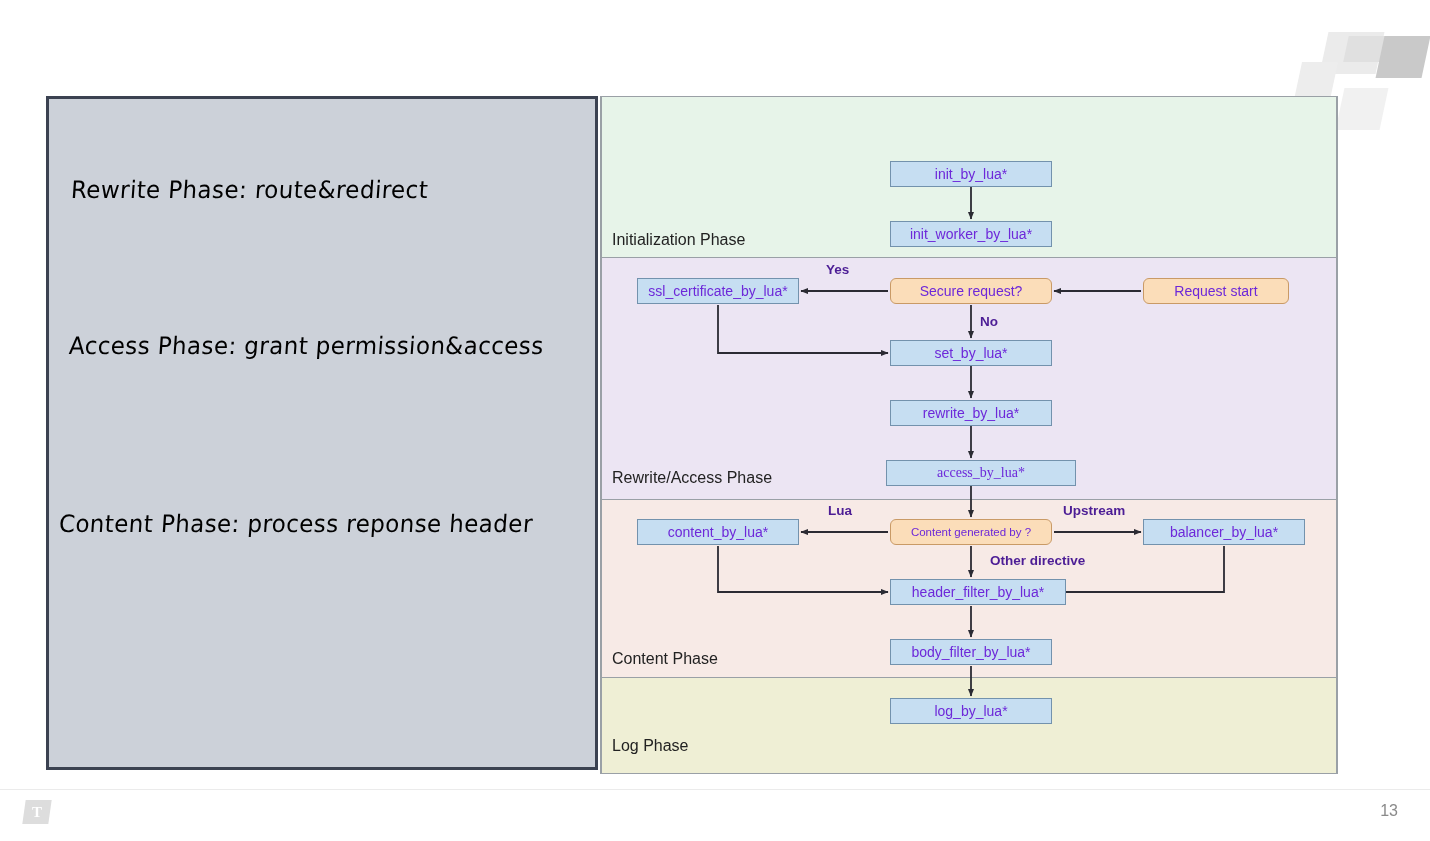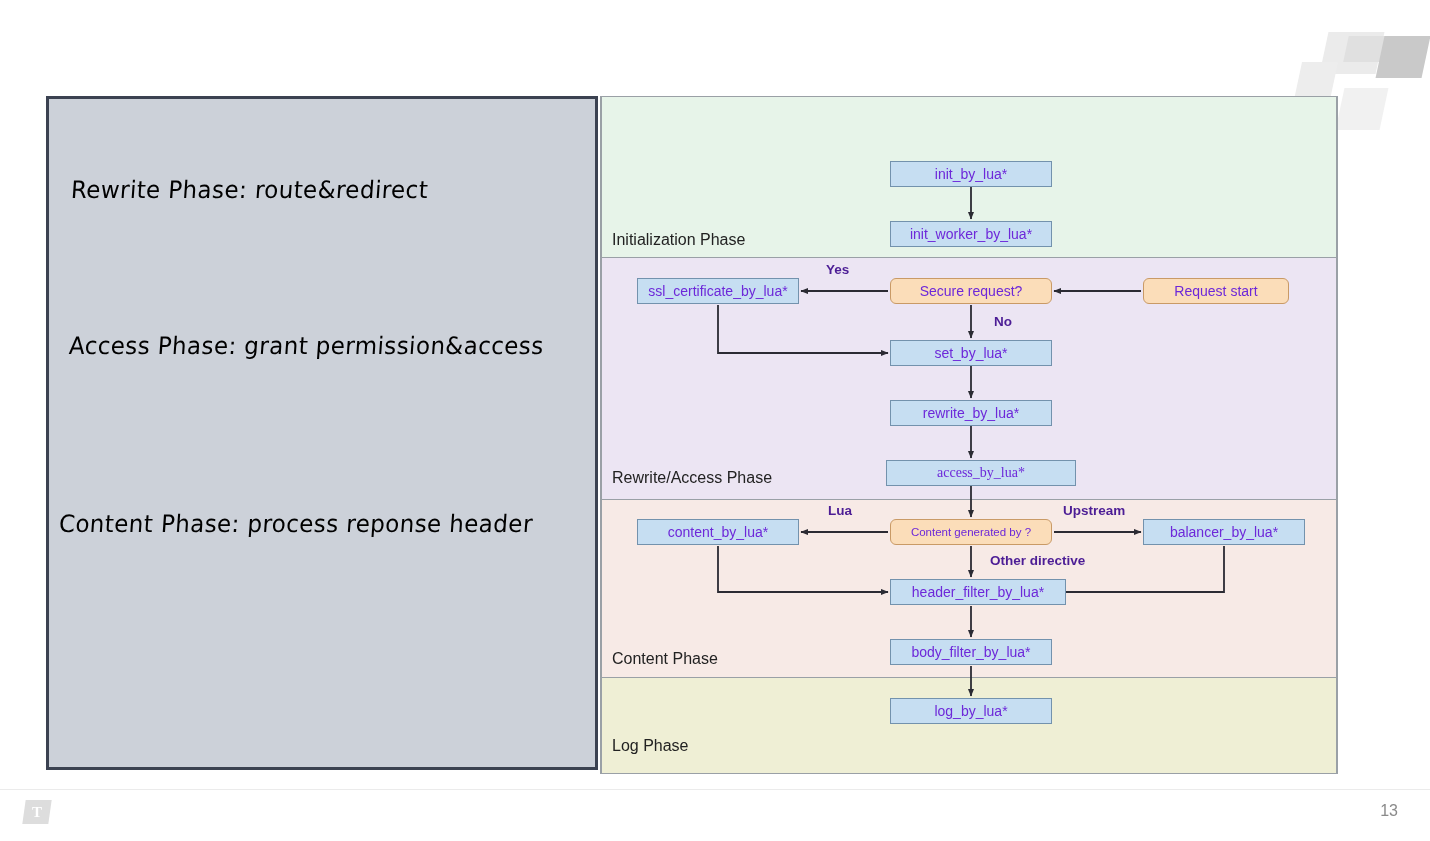--- a/index.html
+++ b/index.html
@@ -156,21 +156,21 @@
   
   .edge-label {
     position: absolute;
     font-size: 13.5px;
     color: #4c1d95;
     white-space: nowrap;
     background: transparent;
     font-weight: bold;
   }
   .el-yes   { left: 224px; top: 166px; }
-  .el-no    { left: 378px; top: 218px; margin-left: 14px; }
+  .el-no    { left: 378px; top: 218px; }
   .el-lua   { left: 226px; top: 407px; }
   .el-ups   { left: 461px; top: 407px; }
   .el-other { left: 388px; top: 457px; }
 
   .edges {
     position: absolute;
     left: 0; top: 0;
     width: 738px;
     height: 678px;
     pointer-events: none;

